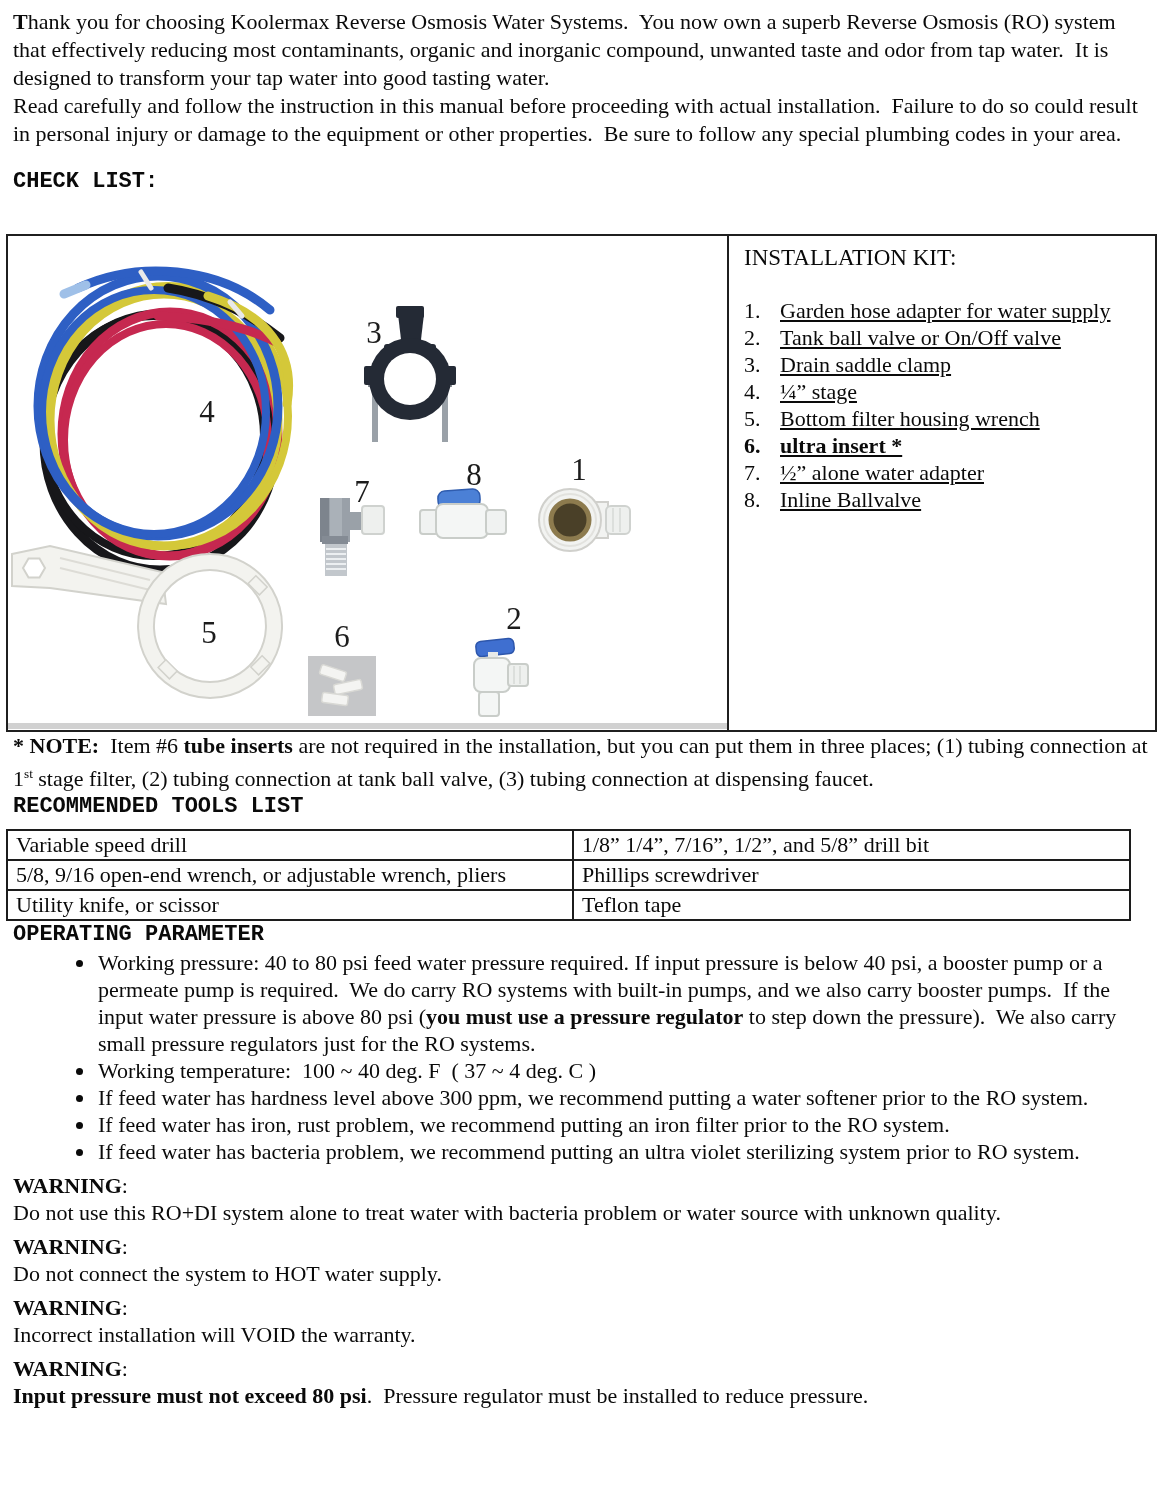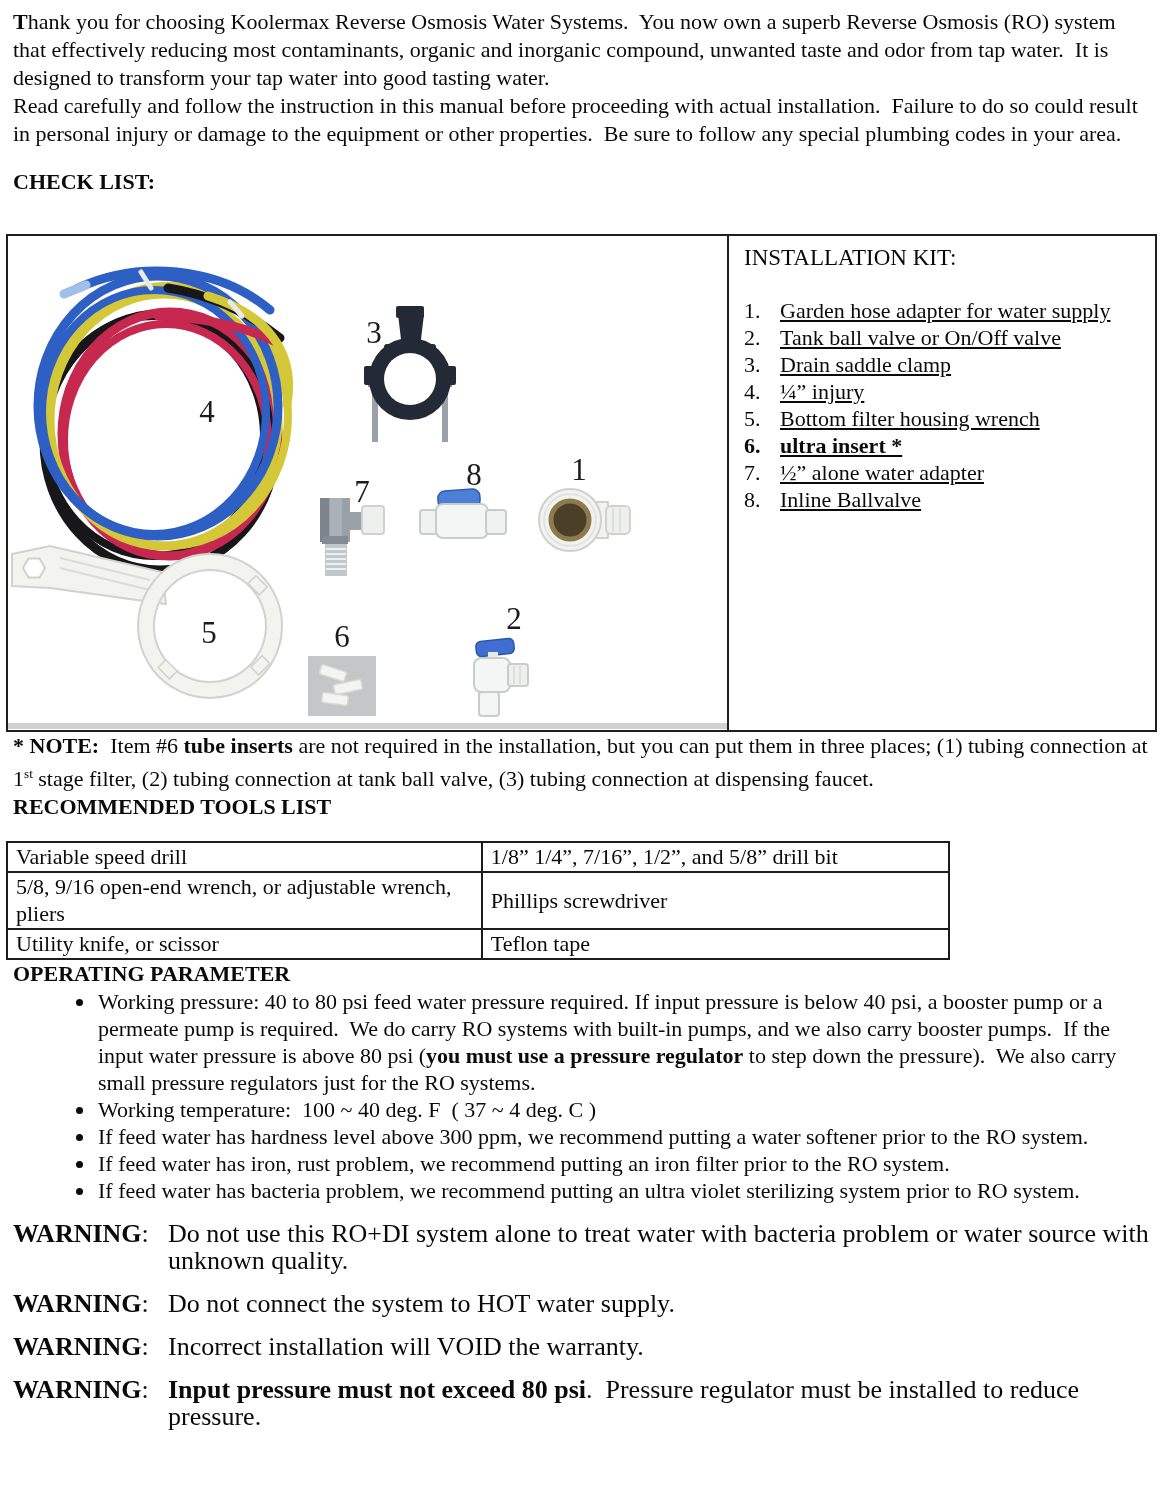--- a/index.html
+++ b/index.html
@@ -14,21 +14,21 @@
     box-sizing:border-box;
   }
   .txt{white-space:pre-wrap;}
   p.body-par{
     margin:0 6px 0 7px;
     font-size:22px;line-height:28px;
   }
   .par-gap{margin-top:28px;}
   h2.sec-heading{
     margin:0 6px 0 7px;
-    font-size:22px;line-height:28px;font-weight:bold;
+    font-size:22px;line-height:28px;font-weight:bold;font-family:Liberation Mono, monospace;
   }
   ol.check-list{
     margin:0 6px 0 7px;padding:0 0 0 62px;
     font-size:22px;line-height:28px;
   }
   ol.check-list li{padding-left:14px;}
   
   .kit-box{
     position:relative;
     margin-top:38px;
@@ -59,41 +59,41 @@
   .kit-row{display:flex;}
   .kit-num{flex:none;width:36px;}
   .kit-text{flex:1;text-decoration:underline;}
   .kit-bold{font-weight:bold;}
   
   .note-par{margin-top:8px;font-size:22px;line-height:29px;}
   sup{font-size:0.6em;}
   
   .tools-heading{margin-top:20px;}
   table.tools{
-    width:944px;margin-top:20px;
+    width:1125px;margin-top:8px;
     border-collapse:collapse;table-layout:fixed;
   }
   table.tools td{
     border:2px solid #1c1c1c;
     font-size:22px;line-height:27px;
     padding:0 0 1px 8px;
     white-space:pre-wrap;
   }
   
   .op-heading{margin-top:28px;}
   ul.op-list{
     margin:0 6px 0 7px;padding:0 0 0 83px;
     font-size:22px;line-height:27px;
   }
   ul.op-list li{padding-left:2px;}
   
   .warn-row{
     display:flex;
-    margin:16px 6px 0 7px;
-    font-size:26px;line-height:27px;
+    margin:7px 6px 0 7px;
+    font-size:22px;line-height:27px;flex-direction:column;
   }
   .warn-label{flex:none;width:155px;}
   .warn-label b{font-weight:bold;}
   .warn-text{flex:1;white-space:pre-wrap;}
   b{font-weight:bold;}
 </style>
 </head>
 <body>
 
 <div class="page">
@@ -215,21 +215,21 @@
           <div class="kit-row">
             <span class="kit-num">2.</span>
             <span class="kit-text txt">Tank ball valve or On/Off valve</span>
           </div>
           <div class="kit-row">
             <span class="kit-num">3.</span>
             <span class="kit-text txt">Drain saddle clamp</span>
           </div>
           <div class="kit-row">
             <span class="kit-num">4.</span>
-            <span class="kit-text txt">¼” injury</span>
+            <span class="kit-text txt">¼” stage</span>
           </div>
           <div class="kit-row">
             <span class="kit-num">5.</span>
             <span class="kit-text txt">Bottom filter housing wrench</span>
           </div>
           <div class="kit-row kit-bold">
             <span class="kit-num">6.</span>
             <span class="kit-text txt">ultra insert *</span>
           </div>
           <div class="kit-row">

